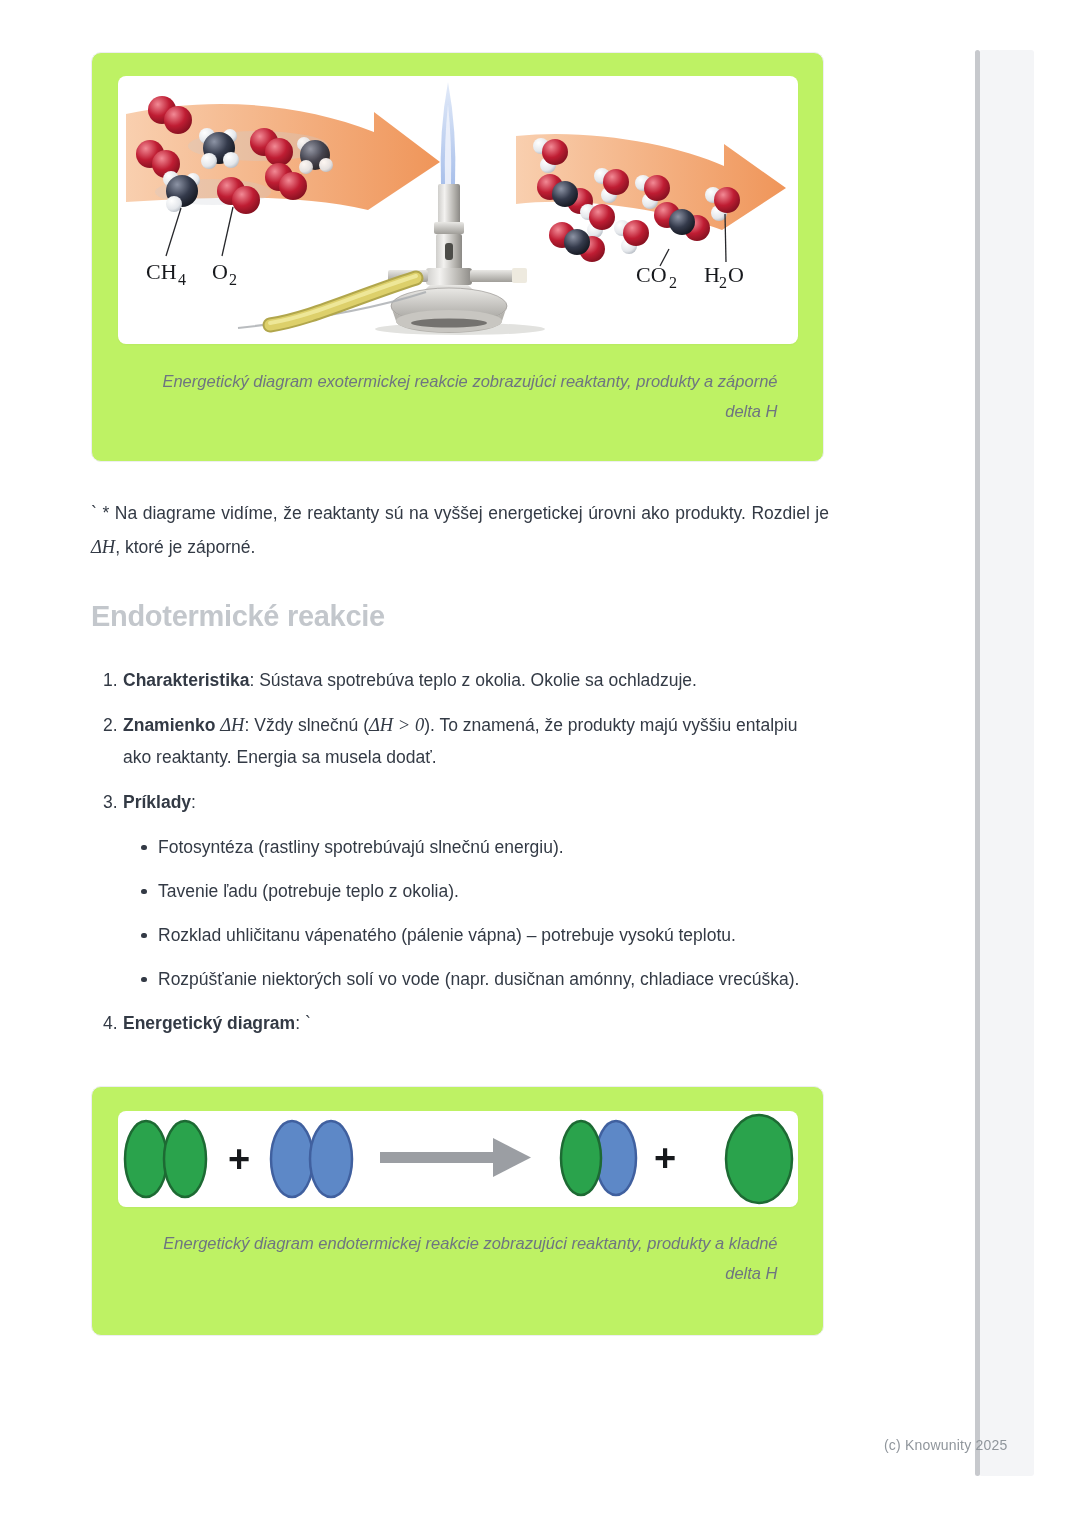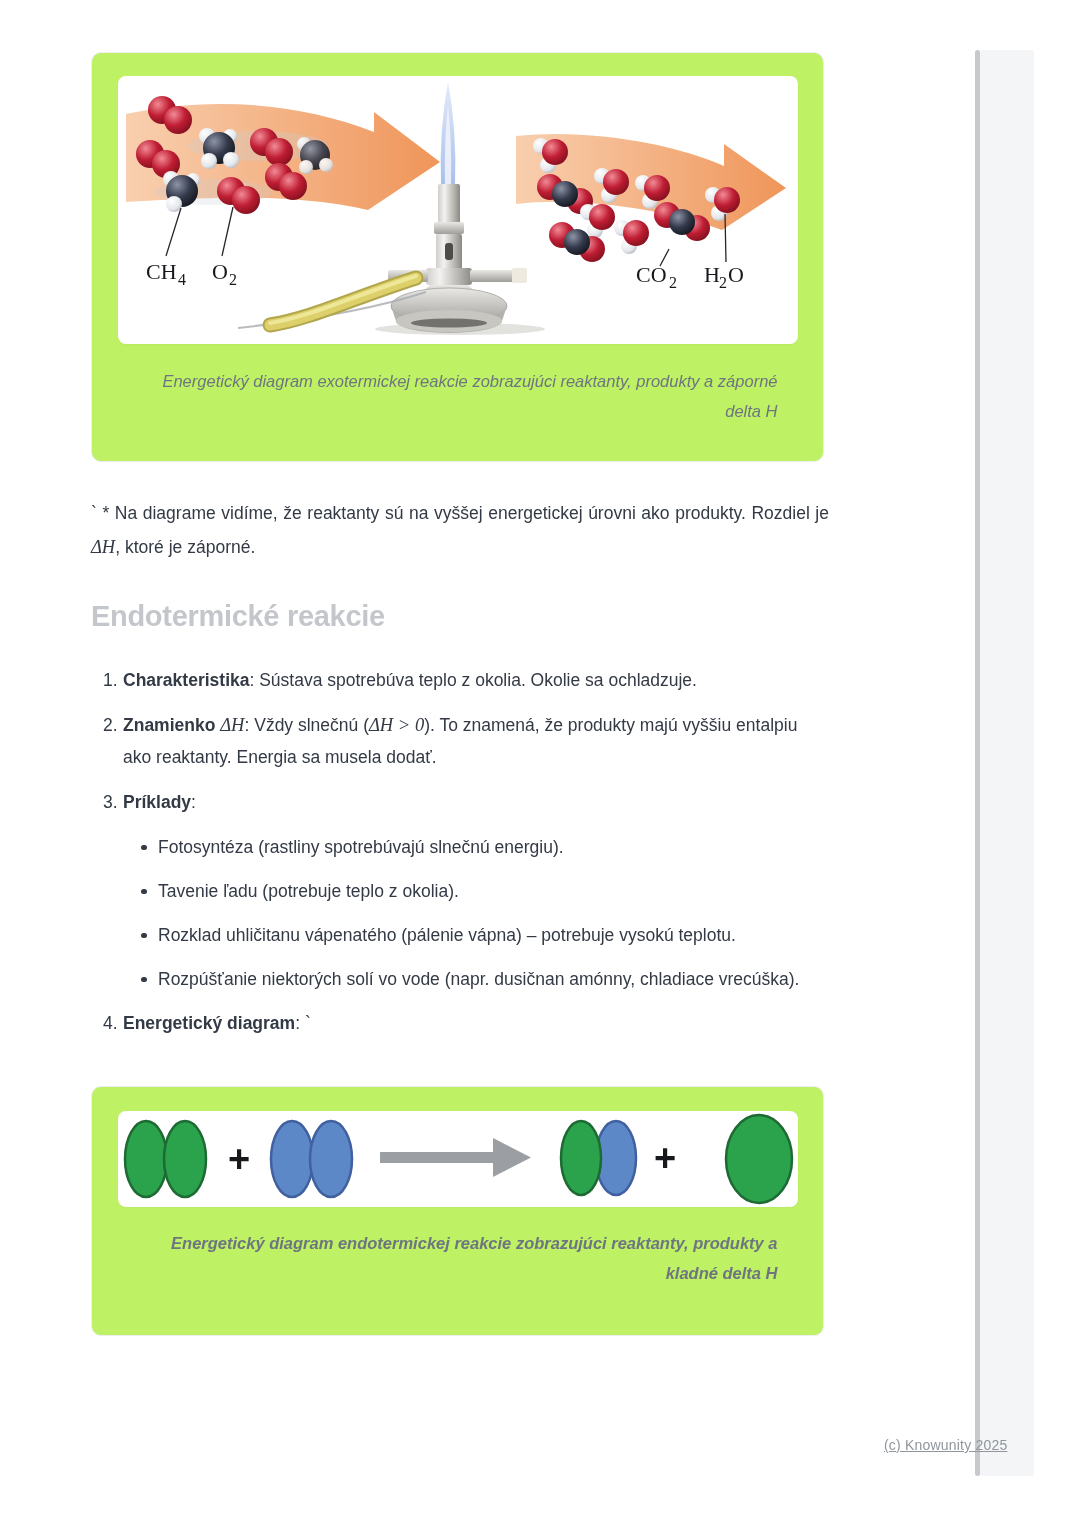--- a/index.html
+++ b/index.html
@@ -14,21 +14,21 @@
   .fig-card { background:#bef264; border:1px solid #edeef1; border-radius:10px;
               box-sizing:border-box; }
   .fig-card.exo { margin-top:52px; width:733px; height:410px; }
   .fig-card.endo { margin-top:47px; width:733px; height:250px; }
   .fig-panel { background:#ffffff; border-radius:8px; margin:23px auto 0;
                box-shadow:0 1px 2px rgba(40,45,60,.04); }
   .fig-panel.exo { width:680px; height:268px; }
   .fig-panel.endo { width:680px; height:96px; margin-top:24px; }
   .fig-caption { font-style:italic; color:#6e7580; font-size:16.5px; line-height:30px;
                  text-align:right; margin:22px auto 0; width:640px; }
-  .fig-card.endo .fig-caption { margin-top:21px;font-weight:bold; }
+  .fig-card.endo .fig-caption { margin-top:21px; }
 
   
   .note-para { margin-top:34px; font-size:17.5px; line-height:34px; text-align:justify;
                text-justify:inter-word; color:#333a45; }
   .math { font-family:"Liberation Serif","DejaVu Serif",serif; font-style:italic;
           font-size:18.5px; }
   .section-heading { margin-top:37px; font-size:29px; font-weight:700; color:#c3c7cc;
                      letter-spacing:-0.3px; line-height:30px; }
   .olist { margin-top:33px; font-size:17.5px; line-height:32px; color:#333a45; }
   .oitem { position:relative; padding-left:32px; margin-bottom:13px; }
@@ -38,21 +38,21 @@
   .bdot  { position:absolute; left:50px; top:13.5px; width:5.5px; height:5.5px;
            border-radius:50%; background:#333a45; }
   b, .bold { font-weight:700; }
 
   
   .page-edge { position:absolute; left:979px; top:50px; width:55px; height:1426px;
                background:#f4f5f7; border-radius:3px; }
   .scrollbar-line { position:absolute; left:975px; top:50px; width:5px; height:1426px;
                     background:#c7c9cd; border-radius:3px; }
   .watermark { position:absolute; top:1437px; left:884px; font-size:14px;
-               color:#90969c; letter-spacing:.2px; z-index:3;text-decoration:underline; }
+               color:#90969c; letter-spacing:.2px; z-index:3; }
 
   svg text.mol-label { font-family:"Liberation Serif","DejaVu Serif",serif;
                        fill:#16181c; }
   svg text.plus { font-family:"Liberation Sans",sans-serif; font-weight:700;
                   fill:#17191c; }
   .ov-g { stroke:#1d6a33; stroke-width:2.5; }
   .ov-b { stroke:#40609f; stroke-width:2.5; }
 </style>
 </head>
 <body>

